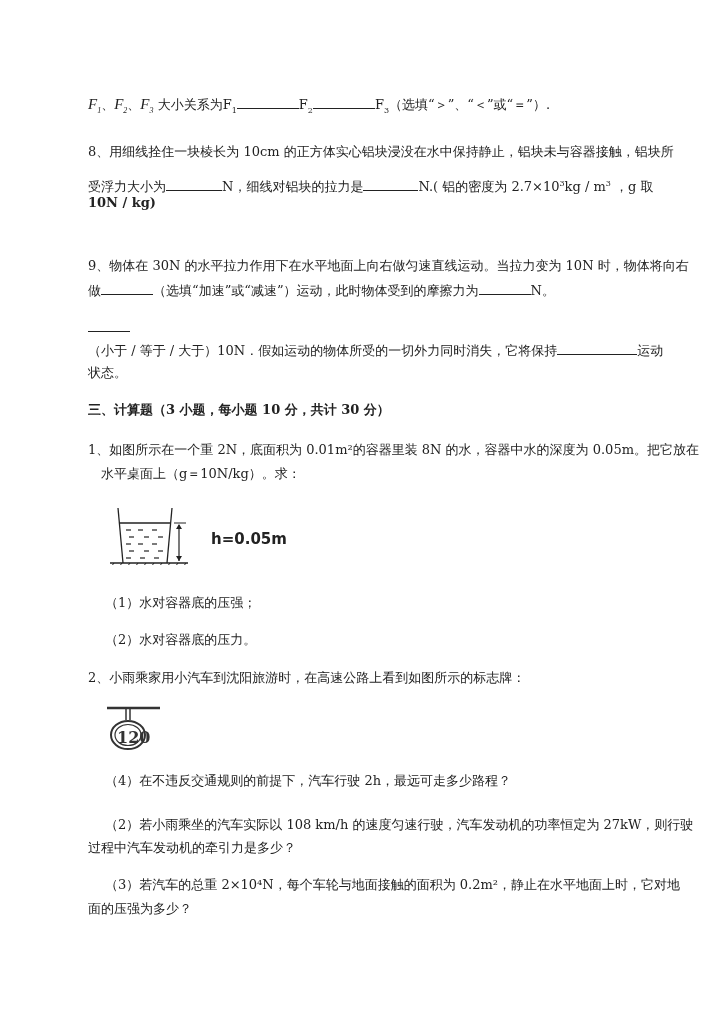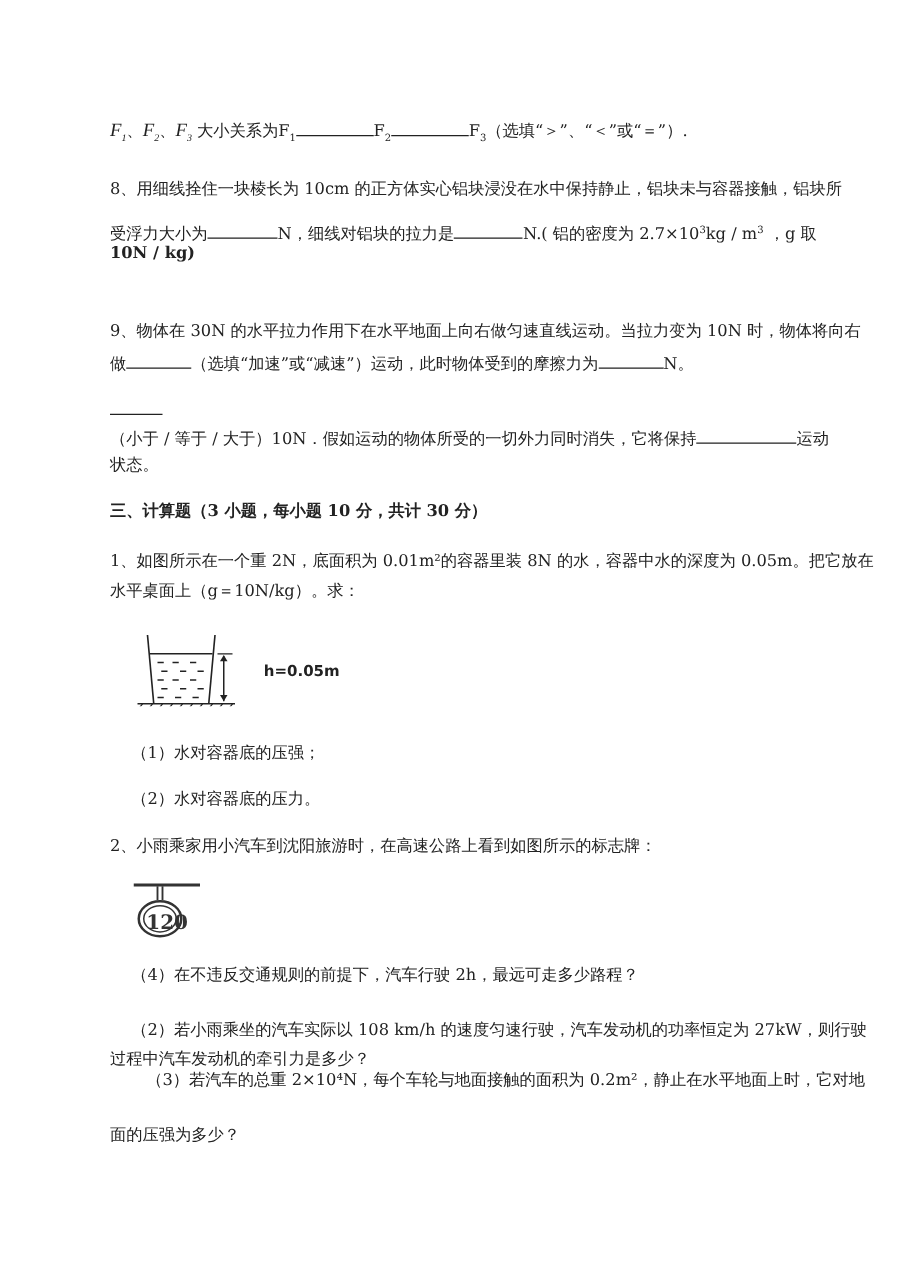--- a/index.html
+++ b/index.html
@@ -36,21 +36,21 @@
   <span class="blank" style="width:42px"></span>
 </div>
 <div class="line" style="top:341px;">
   <span>（小于 / 等于 / 大于）10N．假如运动的物体所受的一切外力同时消失，它将保持</span><span class="blank" style="width:80px"></span><span>运动</span>
 </div>
 <div class="line" style="top:364px;">状态。</div>
 
 <div class="line bold" style="top:401px;">三、计算题（3 小题，每小题 10 分，共计 30 分）</div>
 
 <div class="line" style="top:441px;">1、如图所示在一个重 2N，底面积为 0.01m²的容器里装 8N 的水，容器中水的深度为 0.05m。把它放在</div>
-<div class="line" style="top:465px;">水平桌面上（g＝10N/kg）。求：</div>
+<div class="line" style="top:465px;margin-left:13px;">水平桌面上（g＝10N/kg）。求：</div>
 
 <div class="figure" style="left:100px; top:505px; width:160px; height:60px;">
   <svg width="160" height="60" viewBox="0 0 160 60">
     <line x1="18" y1="3" x2="23" y2="58" stroke="#222" stroke-width="1.3"></line>
     <line x1="72" y1="3" x2="67" y2="58" stroke="#222" stroke-width="1.3"></line>
     <line x1="20" y1="18" x2="70" y2="18" stroke="#222" stroke-width="1.3"></line>
     <g stroke="#222" stroke-width="1.2">
       <line x1="26" y1="25" x2="31" y2="25"></line>
         <line x1="38" y1="25" x2="43" y2="25"></line>
         <line x1="52" y1="25" x2="57" y2="25"></line>
@@ -78,21 +78,21 @@
       <line x1="62" y1="58" x2="59" y2="62"></line>
         <line x1="70" y1="58" x2="67" y2="62"></line>
         <line x1="78" y1="58" x2="75" y2="62"></line>
       <line x1="86" y1="58" x2="83" y2="62"></line>
     </g>
     <line x1="74" y1="18" x2="86" y2="18" stroke="#222" stroke-width="1"></line>
     <line x1="79" y1="20" x2="79" y2="56" stroke="#222" stroke-width="1.2"></line>
     <polygon points="76,24 82,24 79,19" fill="#222"></polygon>
     <polygon points="76,51 82,51 79,56" fill="#222"></polygon>
   </svg>
-  <span style="position:absolute; left:83px; top:25px; font-size:12px; font-weight:bold; font-family:'DejaVu Sans', sans-serif;padding-left:28px;">h=0.05m</span>
+  <span style="position:absolute; left:83px; top:25px; font-size:15px; font-weight:bold; font-family:'DejaVu Sans', sans-serif;padding-left:28px;">h=0.05m</span>
 </div>
 
 <div class="line indent" style="top:594px;">（1）水对容器底的压强；</div>
 <div class="line indent" style="top:631px;">（2）水对容器底的压力。</div>
 
 <div class="line" style="top:669px;">2、小雨乘家用小汽车到沈阳旅游时，在高速公路上看到如图所示的标志牌：</div>
 
 <div class="figure" style="left:105px; top:700px; width:60px; height:52px;">
   <svg width="60" height="52" viewBox="0 0 60 52">
     <line x1="2" y1="8" x2="55" y2="8" stroke="#333" stroke-width="2.5"></line>
@@ -100,14 +100,14 @@
     <line x1="25" y1="9" x2="25" y2="20" stroke="#333" stroke-width="1.5"></line>
     <ellipse cx="23" cy="35" rx="17" ry="14" fill="none" stroke="#333" stroke-width="2"></ellipse>
     <ellipse cx="23" cy="35" rx="13" ry="10.5" fill="none" stroke="#333" stroke-width="1.2"></ellipse>
   </svg>
   <span style="position:absolute; left:12px; top:28px; font-size:16px; font-weight:bold; color:#333;">120</span>
 </div>
 
 <div class="line indent" style="top:772px;">（4）在不违反交通规则的前提下，汽车行驶 2h，最远可走多少路程？</div>
 <div class="line indent" style="top:816px;">（2）若小雨乘坐的汽车实际以 108  km/h 的速度匀速行驶，汽车发动机的功率恒定为 27kW，则行驶</div>
 <div class="line" style="top:839px;">过程中汽车发动机的牵引力是多少？</div>
-<div class="line indent" style="top:856px;margin-left:12px;">（3）若汽车的总重 2×10⁴N，每个车轮与地面接触的面积为 0.2m²，静止在水平地面上时，它对地</div>
+<div class="line indent" style="top:876px;">（3）若汽车的总重 2×10⁴N，每个车轮与地面接触的面积为 0.2m²，静止在水平地面上时，它对地</div>
 <div class="line" style="top:900px;text-align:right;">面的压强为多少？</div>
 
 </body></html>

